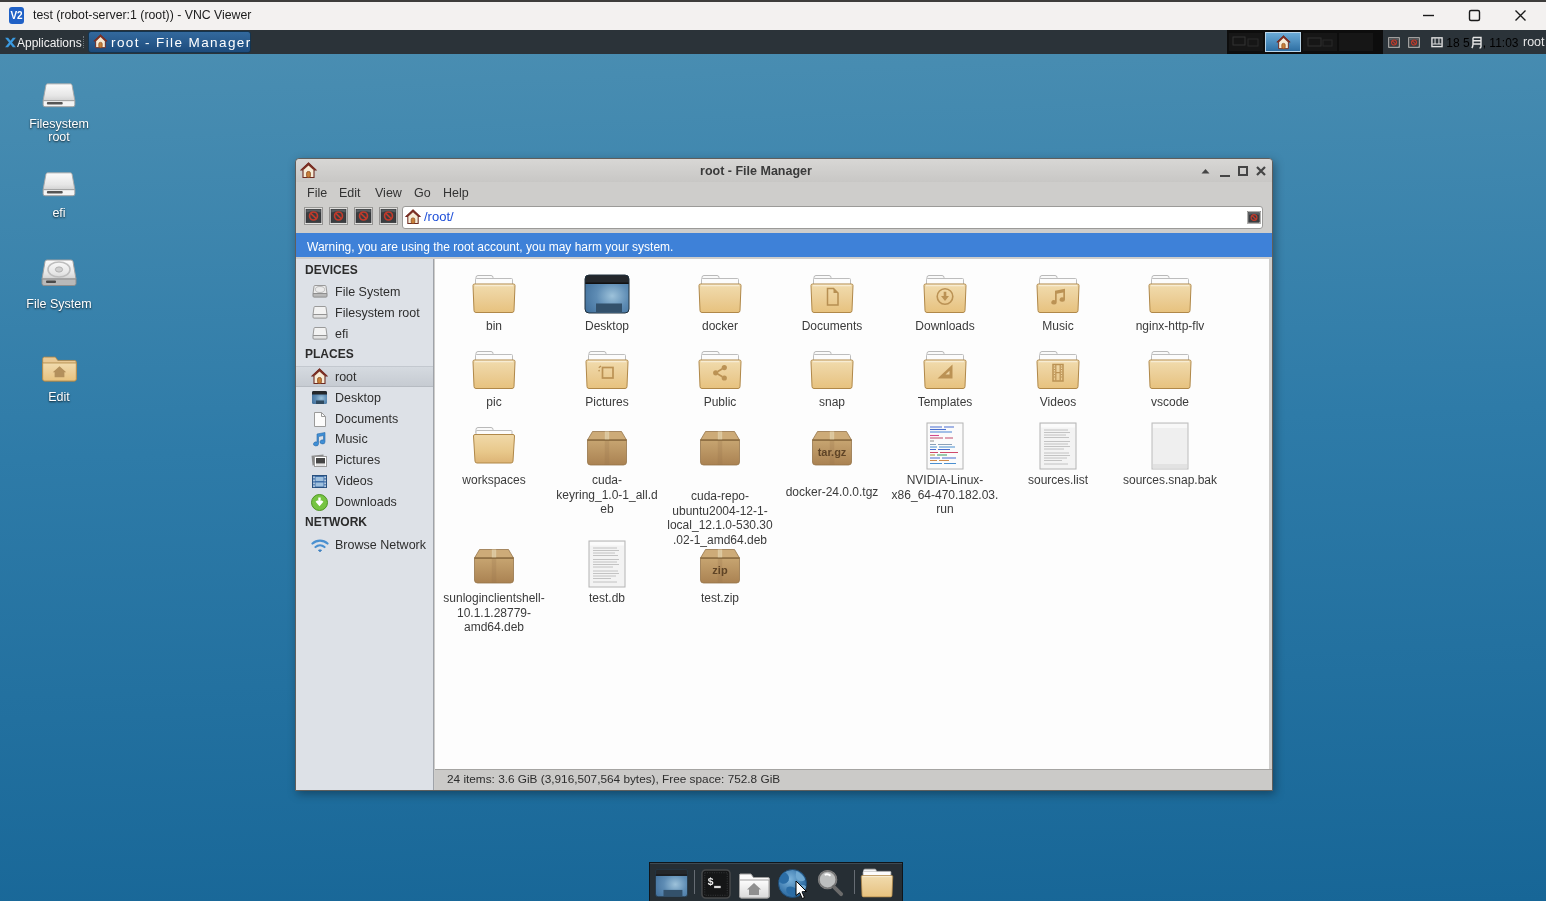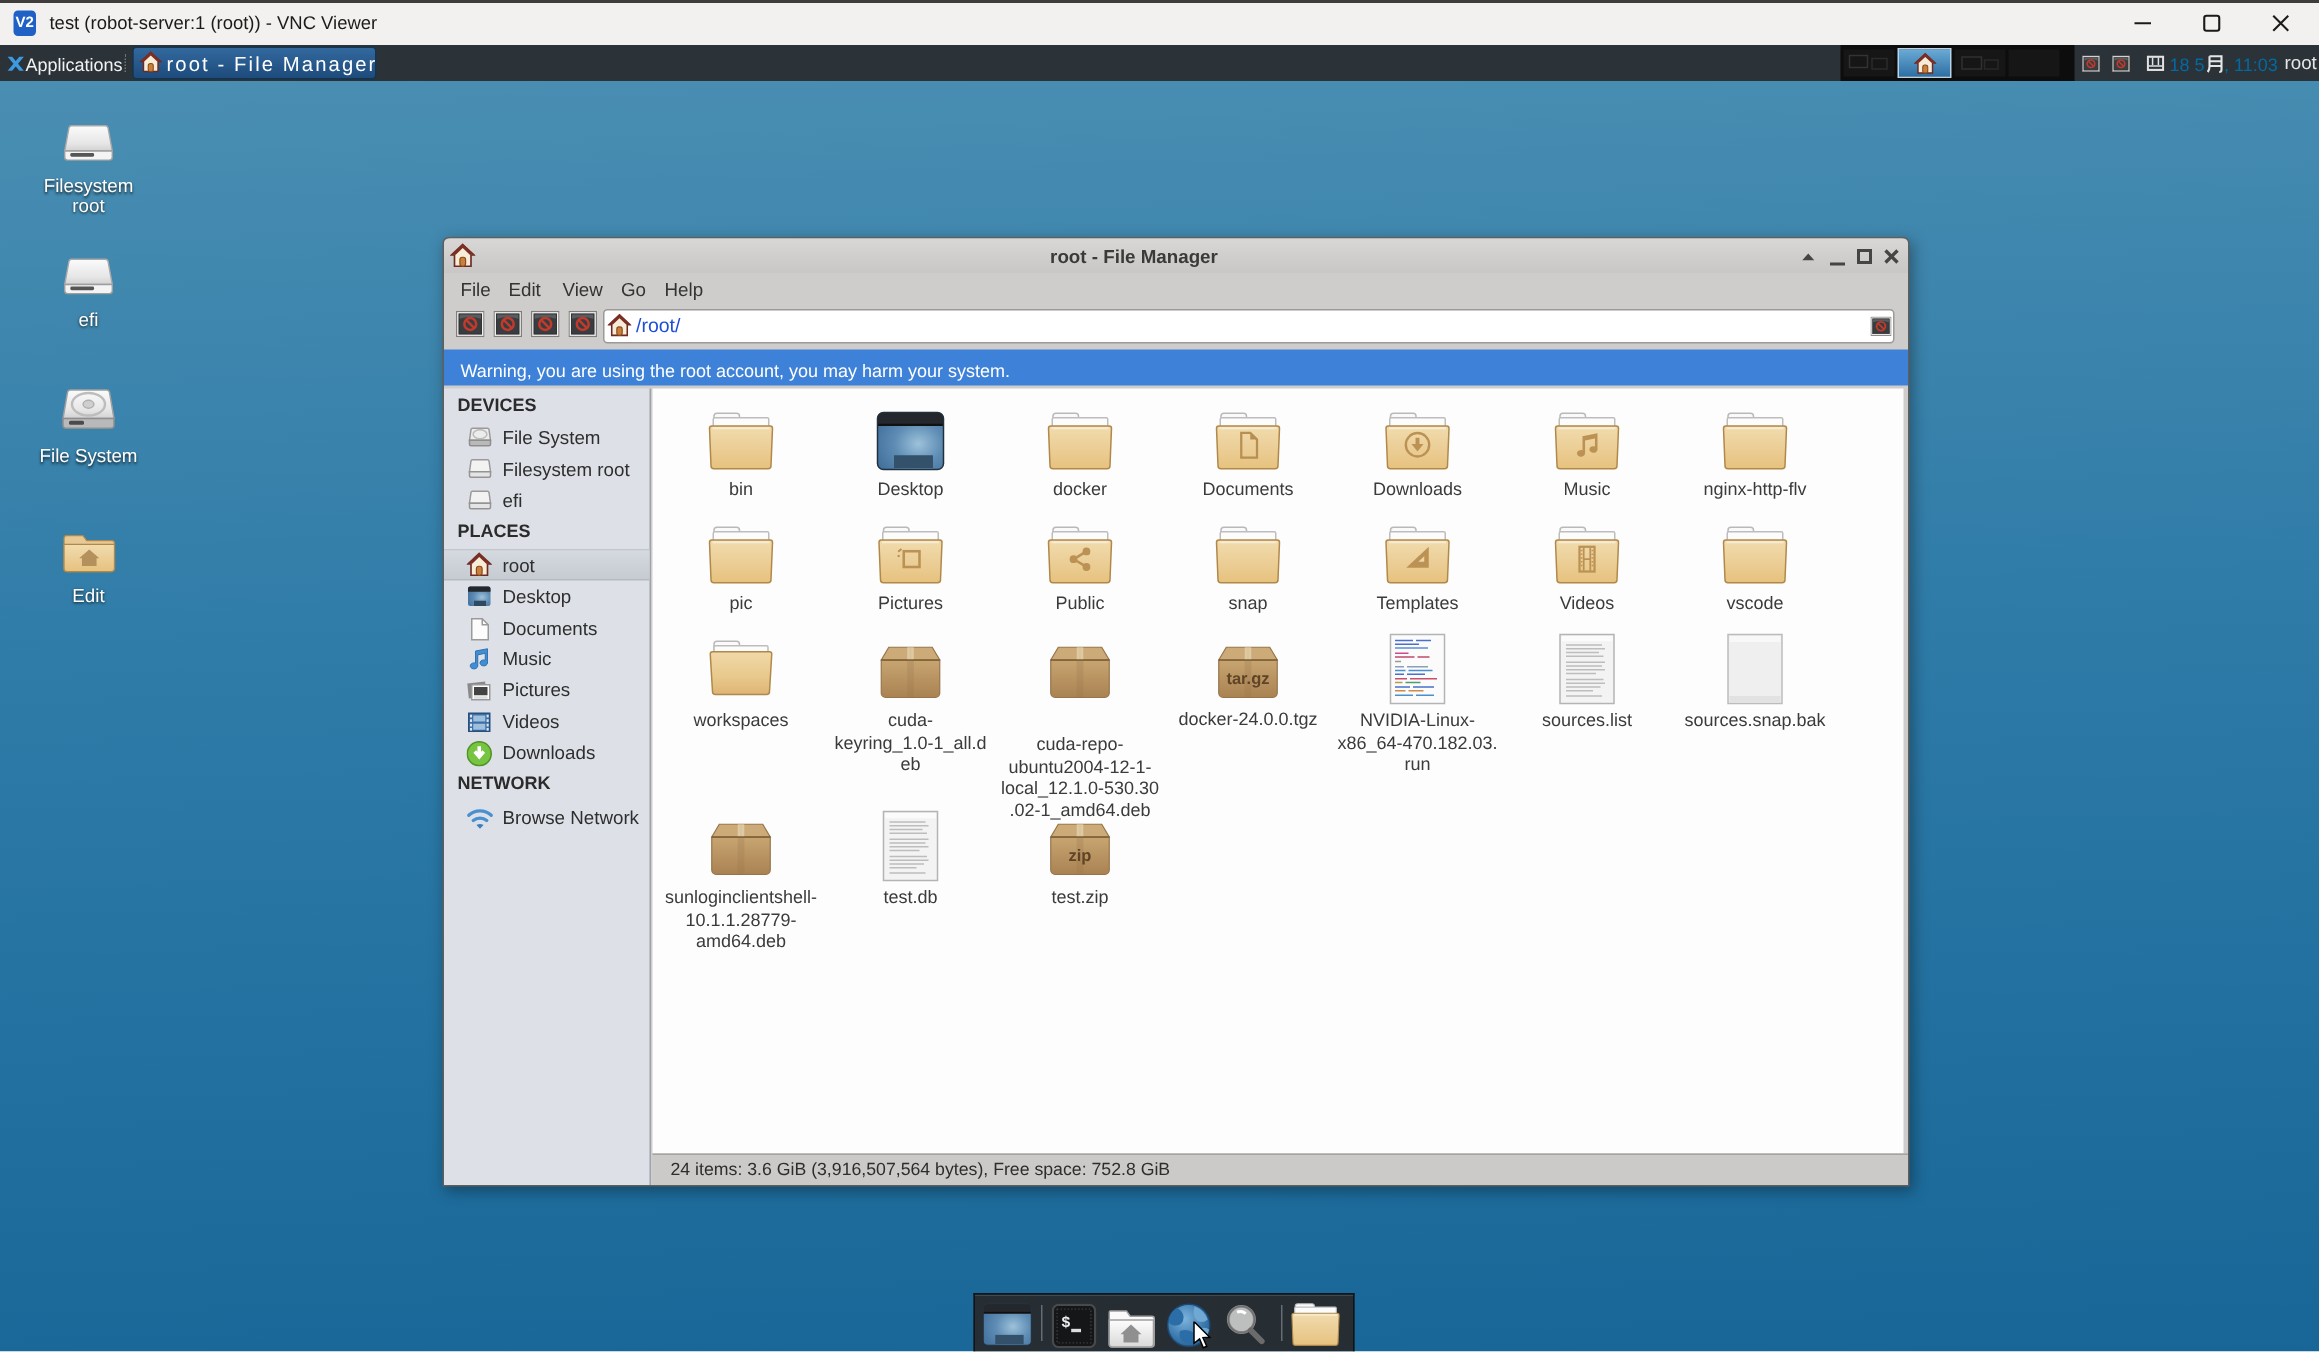--- a/index.html
+++ b/index.html
@@ -14,21 +14,21 @@
 
   #panel { left:0; top:30px; width:1546px; height:24px; background:#2b3339; }
   #applabel { left:17px; top:35.5px; font-size:12px; color:#f2f2f2; }
   #taskbtn { left:88px; top:31px; width:163px; height:22px; border-radius:3px;
     background:linear-gradient(#33699e,#1d4b7c); border:1px solid #14344f; }
   #taskbtn span { position:absolute; left:22px; top:3px; font-size:13.5px; letter-spacing:1.4px; white-space:nowrap; color:#fff; }
   #pagerblack { left:1227px; top:30px; width:156px; height:24px; background:#0d0d0d; }
   .pagertile { position:absolute; top:33px; width:34px; height:18px; background:#161616; }
   #pageractive { left:1265px; top:32px; width:36px; height:20px;
     background:linear-gradient(#6aaad6,#2e6fa3); border:1px solid #b8d4e8; }
-  #clock { left:1431px; top:35.5px; font-size:12px; color:#0369a1; }
+  #clock { left:1431px; top:35.5px; font-size:12px; color:#000000; }
   #rootlbl { left:1523px; top:35px; font-size:12.5px; color:#e6e6e6; }
 
   #desktop { left:0; top:54px; width:1546px; height:847px;
     background:linear-gradient(178deg,#4a8eb2 0%, #2e7ba8 45%, #176697 100%); }
   .dicon { position:absolute; width:110px; text-align:center; color:#fff; font-size:12.5px;
     text-shadow:0 1px 2px rgba(0,0,0,.8); line-height:12.5px; }
   .dicon svg { display:block; margin:0 auto; }
 
   #dock { left:649px; top:862px; width:254px; height:39px; background:#262e34;
     border:1px solid #10151a; border-bottom:none; box-shadow:inset 0 1px 0 #3e4a53; }
@@ -617,21 +617,21 @@
         <svg style="margin-top:6px" width="48" height="42" viewBox="0 0 48 42">
           <use href="#boxpkg"></use>
         </svg>
         <div class="lbl" style="margin-top:20px">cuda-repo-<br>ubuntu2004-12-1-<br>local_12.1.0-530.30<br>.02-1_amd64.deb</div>
       </div>
     <div class="fitem" style="left:343px;top:162px">
         <svg style="margin-top:6px" width="48" height="42" viewBox="0 0 48 42">
           <use href="#boxpkg"></use>
           <text x="24" y="29" text-anchor="middle" font-size="11" font-weight="bold" fill="#5f4426">tar.gz</text>
         </svg>
-        <div class="lbl" style="margin-top:3px">docker-24.0.0.tgz</div>
+        <div class="lbl" style="margin-top:16px">docker-24.0.0.tgz</div>
       </div>
     <div class="fitem" style="left:456px;top:162px">
         <svg width="38" height="50" viewBox="0 0 38 48">
           <use href="#pagecode"></use>
         </svg>
         <div class="lbl" style="margin-top:2px">NVIDIA-Linux-<br>x86_64-470.182.03.<br>run</div>
       </div>
     <div class="fitem" style="left:569px;top:162px">
         <svg width="38" height="50" viewBox="0 0 38 48">
           <use href="#pagetext"></use>

